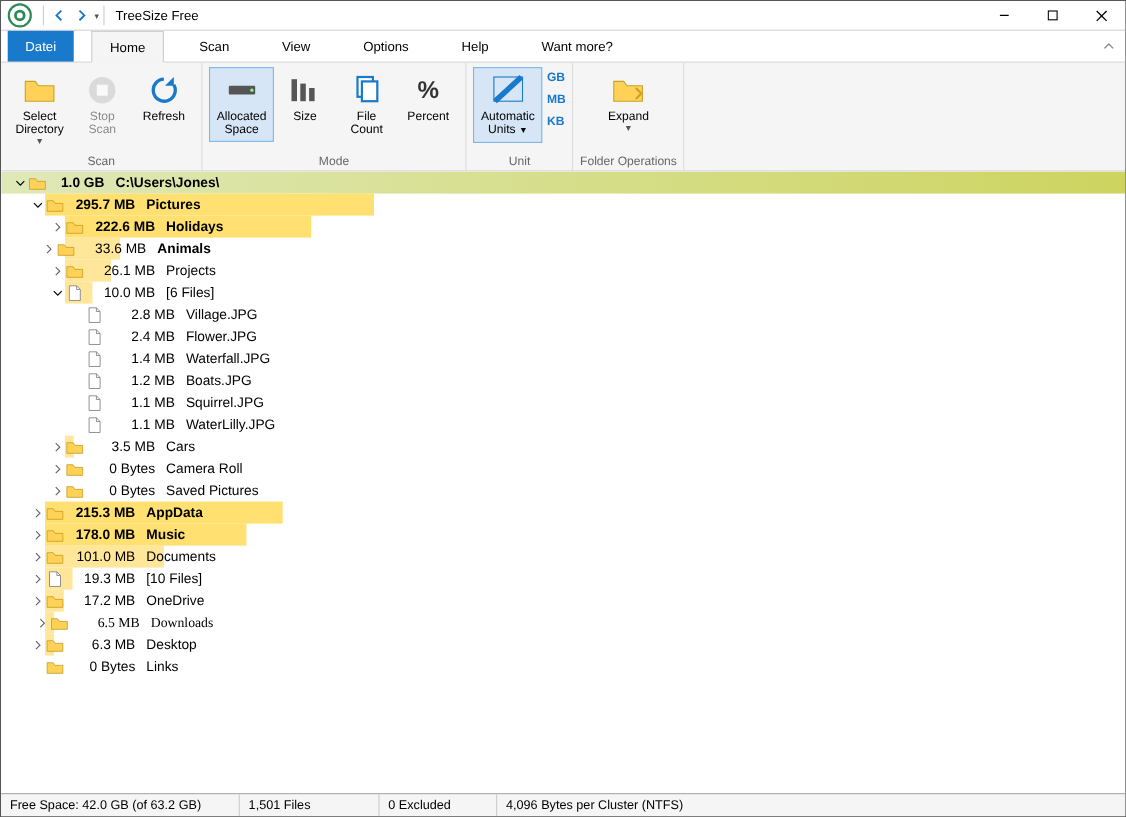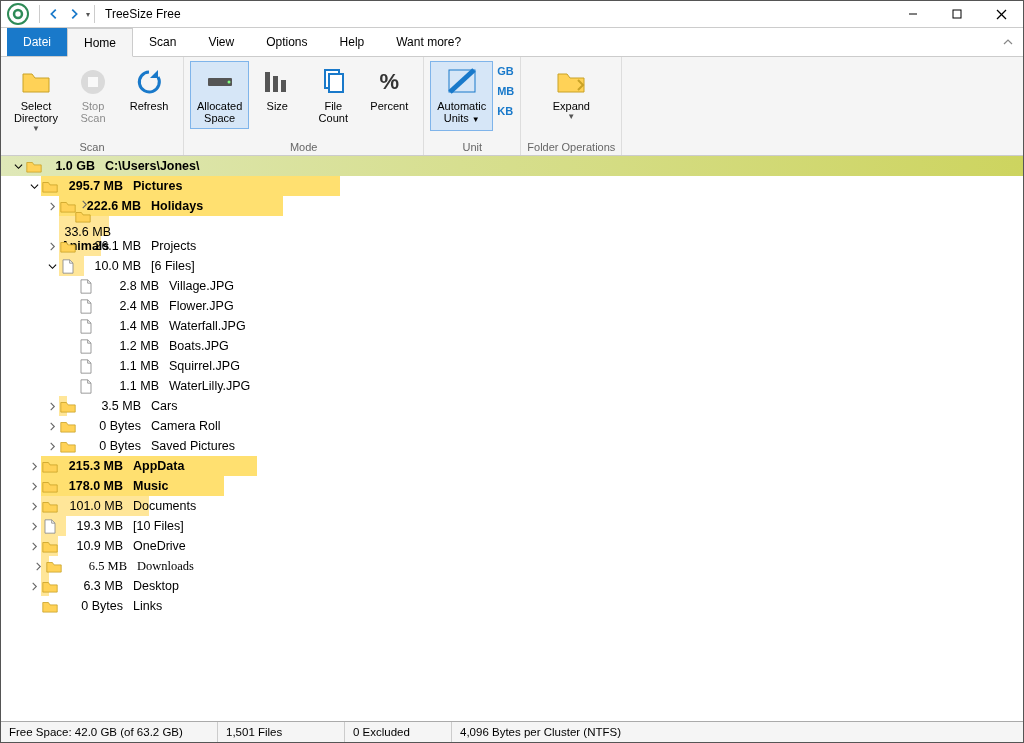--- a/index.html
+++ b/index.html
@@ -8,21 +8,21 @@
 .titlebar{height:26px;display:flex;align-items:center;background:#fff;border-bottom:1px solid #ccc;}
 .titlebar .appicon{width:18px;height:18px;border:2px solid #2e8b57;border-radius:50%;margin:0 6px;display:flex;align-items:center;justify-content:center;}
 .titlebar .sep{width:1px;height:18px;background:#ccc;margin:0 4px;}
 .titlebar .navbtn{width:20px;height:20px;display:flex;align-items:center;justify-content:center;cursor:pointer;}
 .titlebar .navbtn svg{width:14px;height:14px;}
 .titlebar .drop{font-size:8px;color:#555;margin-left:2px;}
 .titlebar .title{margin-left:6px;font-size:12px;}
 .titlebar .spacer{flex:1;}
 .titlebar .winbtn{width:44px;height:26px;display:flex;align-items:center;justify-content:center;cursor:pointer;}
 
-.menutabs{height:28px;display:flex;align-items:stretch;background:#fff;border-bottom:1px solid #ccc;padding-left:6px;}
+.menutabs{height:28px;display:flex;align-items:stretch;background:#fff;border-bottom:1px solid #ccc;padding-left:6px;gap:16px;}
 .menutabs .tab{padding:0 16px;display:flex;align-items:center;cursor:pointer;font-size:12px;}
 .menutabs .tab.file{background:#1979ca;color:#fff;}
 .menutabs .tab.active{background:#f5f5f5;border:1px solid #ccc;border-bottom:1px solid #f5f5f5;margin-bottom:-1px;}
 .menutabs .right{margin-left:auto;padding:0 10px;display:flex;align-items:center;color:#888;}
 
 .ribbon{height:98px;background:#f5f5f5;border-bottom:1px solid #ccc;display:flex;align-items:stretch;}
 .group{display:flex;flex-direction:column;align-items:center;border-right:1px solid #ddd;padding:4px 6px 2px 6px;}
 .group-body{flex:1;display:flex;align-items:flex-start;}
 .group-label{font-size:11px;color:#666;padding-top:2px;}
 .bigbtn{display:flex;flex-direction:column;align-items:center;justify-content:flex-start;padding:4px 6px;cursor:pointer;min-width:42px;text-align:center;border:1px solid transparent;}
@@ -274,21 +274,21 @@
               <svg class="folder-svg" viewBox="0 0 20 16">
                 <path d="M1 3h7l2 3h9v9H1z" fill="#ffd257" stroke="#c9a227"></path>
               </svg>
             </div>
             <div class="size" style="font-weight:bold">222.6 MB</div>
             <div class="name" style="font-weight:bold">Holidays</div>
           </div>
         </div>
         <div class="row">
           <div class="bar" style="left:58px;width:49.800000000000004px;background:#ffe699"></div>
-          <div class="content" style="padding-left:48px;flex-direction:column;">
+          <div class="content" style="padding-left:36px;">
             <div class="chev">
               <svg viewBox="0 0 10 10">
                 <path d="M3 1 L7 5 L3 9" fill="none" stroke="#666" stroke-width="1.2"></path>
               </svg>
             </div>
             <div class="icon">
               <svg class="folder-svg" viewBox="0 0 20 16">
                 <path d="M1 3h7l2 3h9v9H1z" fill="#ffd257" stroke="#c9a227"></path>
               </svg>
             </div>
@@ -533,21 +533,21 @@
             <div class="chev">
               <svg viewBox="0 0 10 10">
                 <path d="M3 1 L7 5 L3 9" fill="none" stroke="#666" stroke-width="1.2"></path>
               </svg>
             </div>
             <div class="icon">
               <svg class="folder-svg" viewBox="0 0 20 16">
                 <path d="M1 3h7l2 3h9v9H1z" fill="#ffd257" stroke="#c9a227"></path>
               </svg>
             </div>
-            <div class="size" style="font-weight:normal">10.9 MB</div>
+            <div class="size" style="font-weight:normal">17.2 MB</div>
             <div class="name" style="font-weight:normal">OneDrive</div>
           </div>
         </div>
         <div class="row">
           <div class="bar" style="left:40px;width:8.3px;background:#ffe699"></div>
           <div class="content" style="padding-left:30px;font-family:Liberation Serif, serif;">
             <div class="chev">
               <svg viewBox="0 0 10 10">
                 <path d="M3 1 L7 5 L3 9" fill="none" stroke="#666" stroke-width="1.2"></path>
               </svg>

